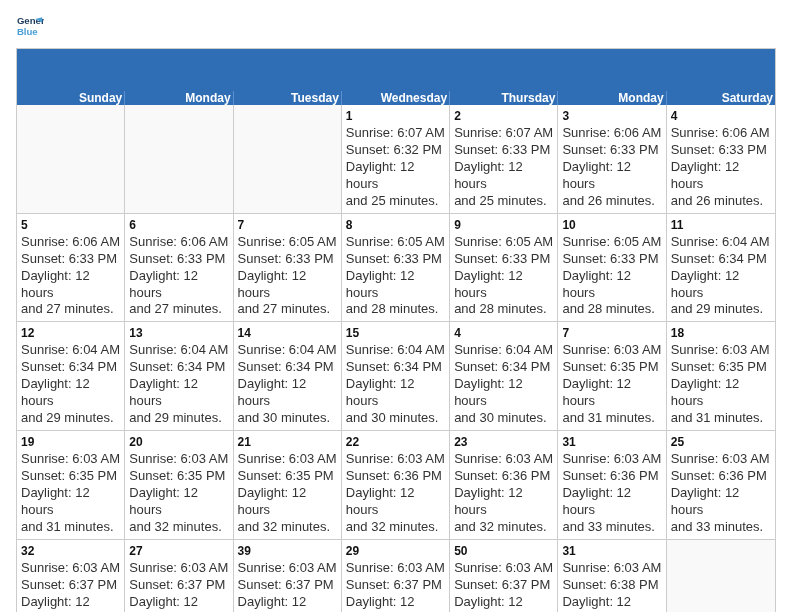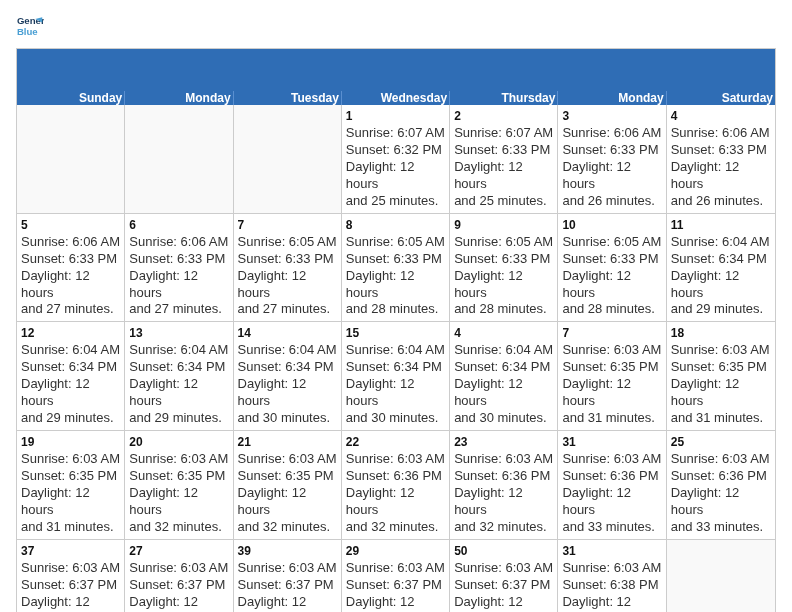--- a/index.html
+++ b/index.html
@@ -311,21 +311,21 @@
           <div class="cal-cell">
             <div class="day-num">25</div>
             <div class="cell-text" style="white-space: pre-line;">Sunrise: 6:03 AM
 Sunset: 6:36 PM
 Daylight: 12 hours
 and 33 minutes.</div>
           </div>
         </div>
         <div class="cal-week">
           <div class="cal-cell">
-            <div class="day-num">37</div>
+            <div class="day-num">32</div>
             <div class="cell-text" style="white-space: pre-line;">Sunrise: 6:03 AM
 Sunset: 6:37 PM
 Daylight: 12 hours
 and 33 minutes.</div>
           </div>
           <div class="cal-cell">
             <div class="day-num">27</div>
             <div class="cell-text" style="white-space: pre-line;">Sunrise: 6:03 AM
 Sunset: 6:37 PM
 Daylight: 12 hours

